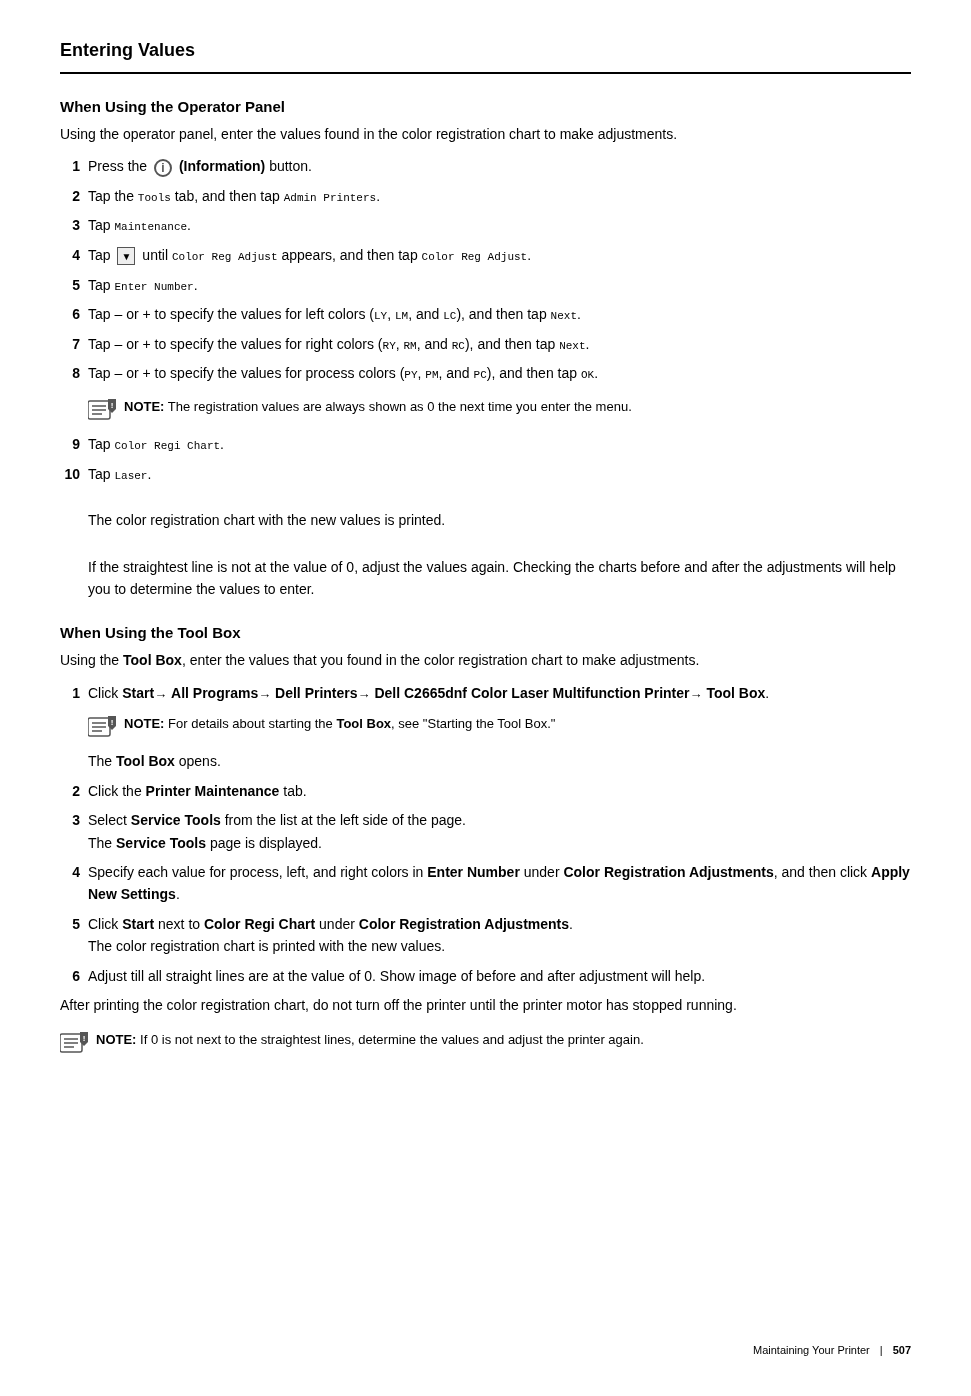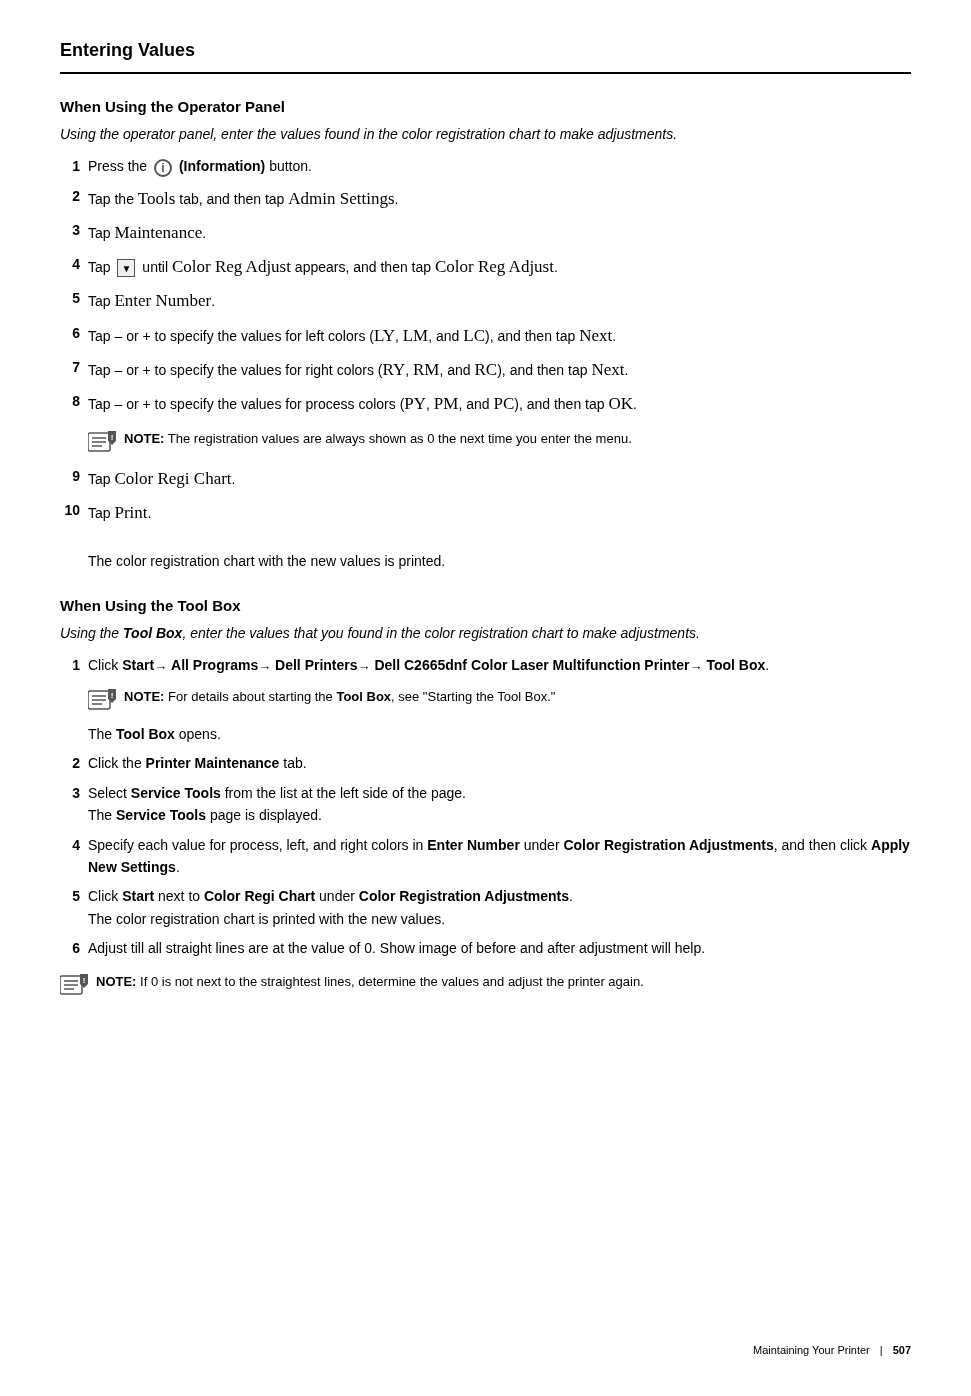--- a/index.html
+++ b/index.html
@@ -25,21 +25,20 @@
     }
     h2.subsection-title {
       font-size: 15px;
       font-weight: bold;
       margin-bottom: 8px;
       margin-top: 24px;
     }
     p.intro {
       margin-bottom: 10px;
       line-height: 1.6;
-      font-style: italic;
     }
     ol.steps {
       list-style: none;
       margin-left: 0;
       padding-left: 0;
     }
     ol.steps li {
       display: flex;
       align-items: flex-start;
       margin-bottom: 7px;
@@ -49,22 +48,22 @@
       font-weight: bold;
       min-width: 28px;
       padding-right: 8px;
       text-align: right;
       flex-shrink: 0;
     }
     ol.steps li .step-content {
       flex: 1;
     }
     code, .mono {
-      font-family: Liberation Serif, serif;
-      font-size: 17px;
+      font-family: Liberation Mono, monospace;
+      font-size: 11px;
     }
     .info-icon {
       display: inline-block;
       width: 18px;
       height: 18px;
       border: 2px solid #555;
       border-radius: 50%;
       text-align: center;
       line-height: 14px;
       font-weight: bold;
@@ -160,21 +159,21 @@
     <li>
       <span class="step-num">1</span>
       <span class="step-content">
         Press the <span class="info-icon">i</span> <span class="bold">(Information)</span> button.
       </span>
     </li>
 
     <li>
       <span class="step-num">2</span>
       <span class="step-content">
-        Tap the <code>Tools</code> tab, and then tap <code>Admin Settings</code>.
+        Tap the <code>Tools</code> tab, and then tap <code>Admin Printers</code>.
       </span>
     </li>
 
     <li>
       <span class="step-num">3</span>
       <span class="step-content">
         Tap <code>Maintenance</code>.
       </span>
     </li>
 
@@ -233,26 +232,27 @@
   <ol class="steps">
     <li>
       <span class="step-num">9</span>
       <span class="step-content">
         Tap <code>Color Regi Chart</code>.
       </span>
     </li>
     <li>
       <span class="step-num">10</span>
       <span class="step-content">
-        Tap <code>Print</code>.
+        Tap <code>Laser</code>.
       </span>
     </li>
   </ol>
 
   <p class="indent-para">The color registration chart with the new values is printed.</p>
+  <p class="indent-para">If the straightest line is not at the value of 0, adjust the values again. Checking the charts before and after the adjustments will help you to determine the values to enter.</p>
 
   <h2 class="subsection-title">When Using the Tool Box</h2>
   <p class="intro">
     Using the <span class="bold">Tool Box</span>, enter the values that you found in the color registration chart to make adjustments.
   </p>
 
   <ol class="steps">
 
     <li>
       <span class="step-num">1</span>
@@ -309,20 +309,21 @@
     </li>
 
     <li>
       <span class="step-num">6</span>
       <span class="step-content">
         Adjust till all straight lines are at the value of 0. Show image of before and after adjustment will help.
       </span>
     </li>
   </ol>
 
+  <p class="intro">After printing the color registration chart, do not turn off the printer until the printer motor has stopped running.</p>
 
   <div class="note-box-top">
     <span class="note-icon">
       <svg viewBox="0 0 28 22" xmlns="http://www.w3.org/2000/svg">
         <rect x="0" y="2" width="22" height="18" rx="2" ry="2" fill="none" stroke="#555" stroke-width="1.5"></rect>
         <line x1="4" y1="7" x2="18" y2="7" stroke="#555" stroke-width="1.5"></line>
         <line x1="4" y1="11" x2="18" y2="11" stroke="#555" stroke-width="1.5"></line>
         <line x1="4" y1="15" x2="14" y2="15" stroke="#555" stroke-width="1.5"></line>
         <path d="M20 0 L28 0 L28 10 L24 14 L20 10 Z" fill="#555"></path>
         <text x="24" y="9" text-anchor="middle" font-size="8" fill="#fff" font-weight="bold">!</text>

